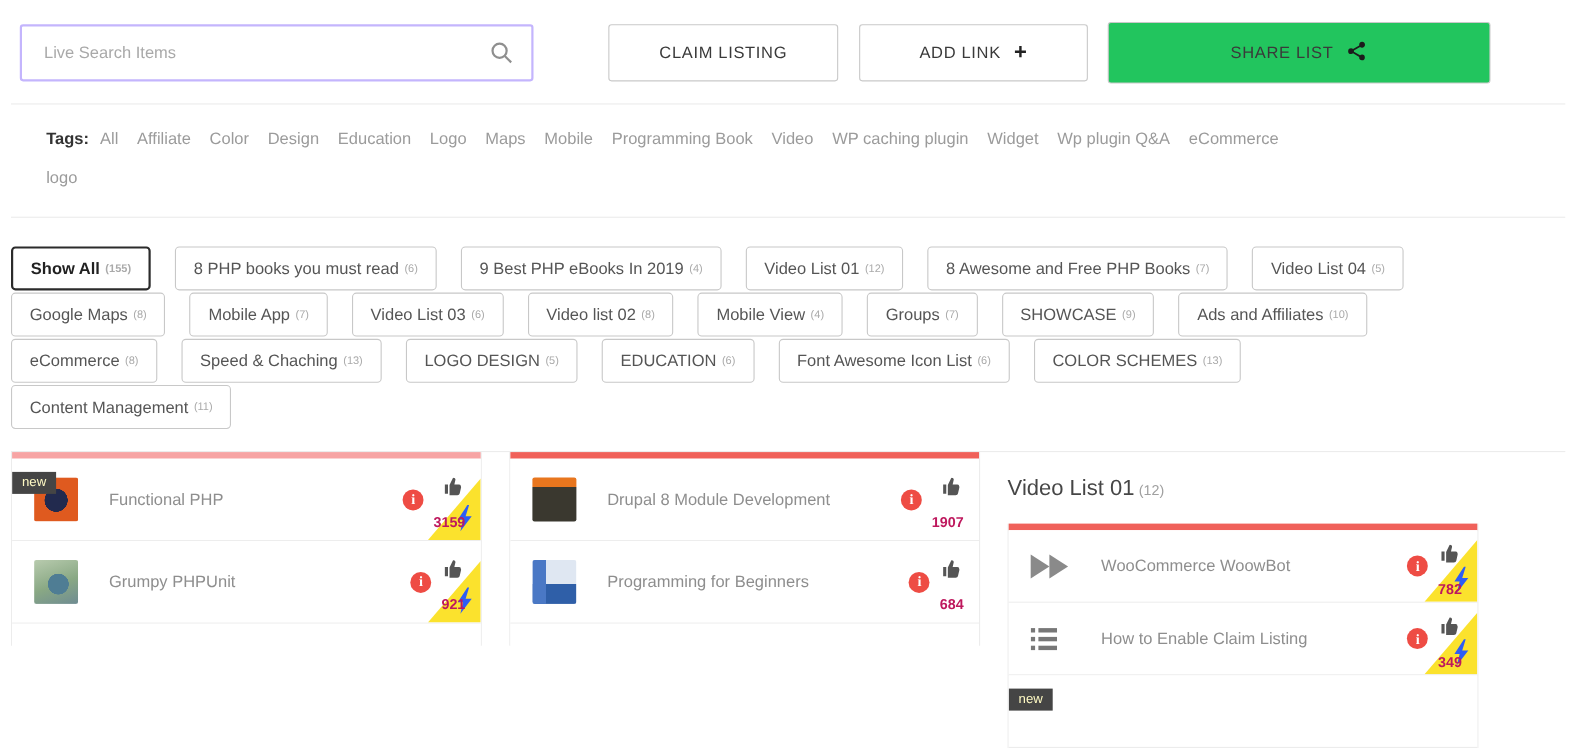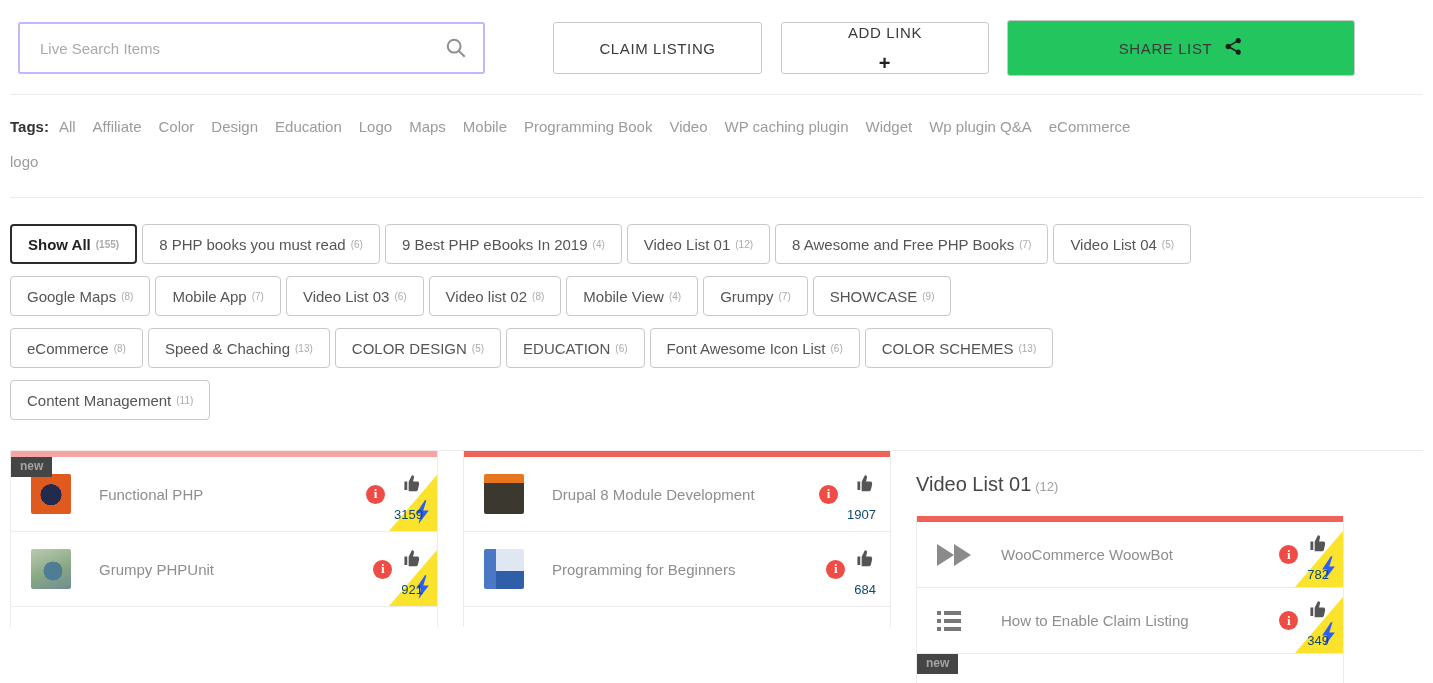--- a/index.html
+++ b/index.html
@@ -13,37 +13,37 @@
     padding:0 48px 0 20px; font-size:15px; color:#444; outline:none;
     font-family:"Liberation Sans",sans-serif; }
   .search-wrap input::placeholder { color:#a9a9a9; }
   .search-icon { position:absolute; right:18px; top:15px; width:22px; height:22px; }
   .search-icon svg { stroke:#8f8f8f; }
 
   .tb-btn { height:52px; display:flex; align-items:center; justify-content:center;
     border:1px solid #c9c9c9; border-radius:3px; background:#fff; cursor:pointer;
     font-size:15px; color:#3a3a3a; letter-spacing:.6px; gap:12px; }
   .btn-claim { width:209px; margin-left:68px; }
-  .btn-add   { width:208px; margin-left:19px;flex-direction:column; }
+  .btn-add   { width:208px; margin-left:19px; }
   .btn-share { width:348px; margin-left:18px; height:56px; background:#22c55e; }
   .plus-icon { font-size:20px; font-weight:bold; color:#222; line-height:1; }
   .share-icon svg { fill:#1c1c1c; }
 
   .divider { border:none; border-top:1px solid #ececec; margin:0 10px; }
 
   
   .tags { padding:14px 10px 10px 10px; font-size:15px; }
   .tags-line { line-height:35px; }
   .tags-label { font-weight:bold; color:#333; margin-right:10px; }
   .tag { color:#9b9b9b; text-decoration:none; margin-right:17px; cursor:pointer; }
-  .tags { margin-bottom:8px; }
+  .tags { margin-bottom:8px;margin-left:32px; }
 
   
   .filters { padding:26px 10px 18px 10px; }
-  .filter-row { display:flex; gap:5px; margin-bottom:12px; }
+  .filter-row { display:flex; gap:22px; margin-bottom:2px; }
   .filter-btn { height:40px; display:inline-flex; align-items:center; padding:0 16px;
     background:#fff; border:1px solid #c8c8c8; border-radius:4px; cursor:pointer;
     font-size:15px; color:#555; white-space:nowrap;
     font-family:"Liberation Sans",sans-serif; }
   .filter-btn .cnt { font-size:10px; color:#aaa; margin-left:5px; }
   .filter-btn.active { border:2px solid #2b2b2b; color:#222; font-weight:bold; }
 
   
   .lists { display:grid; grid-template-columns:428px 428px 428px; column-gap:25px;
     padding:0 10px; }
@@ -75,29 +75,29 @@
   .item-title { margin-left:28px; font-size:15px; color:#8e8e8e; }
   .compact .item-title { margin-left:24px; }
 
   .item-actions { margin-left:auto; display:flex; align-items:center; gap:9px; z-index:2; }
   .info-icon { width:19px; height:19px; border-radius:50%; background:#ee4c44; color:#fff;
     font-size:13px; font-weight:bold; display:flex; align-items:center; justify-content:center;
     font-family:"Liberation Serif",serif; cursor:pointer; }
   .like-block { display:flex; flex-direction:column; align-items:flex-end; cursor:pointer;
     transform:translateY(4px); }
   .like-block svg { fill:#555; margin-right:3px; }
-  .like-count { font-size:13px; color:#0c4a6e; margin-top:11px; }
+  .like-count { font-size:13px; color:#be185d; margin-top:11px;font-weight:bold; }
 
   .corner-tri { position:absolute; right:0; bottom:0; width:0; height:0;
     border-bottom:56px solid #fbe22d; border-left:48px solid transparent; z-index:1; }
   .bolt-icon { position:absolute; right:5px; bottom:2px; z-index:1; }
   .bolt-icon svg { fill:#2d5df5; }
 
-  .new-badge { position:absolute; top:0; left:0; background:#454545; color:#a3a3a3;
-    font-size:12px; font-weight:bold; padding:2px 9px 4px 9px; z-index:3; }
+  .new-badge { position:absolute; top:12px; left:0; background:#454545; color:#fef9c3;
+    font-size:12px; font-weight:normal; padding:2px 9px 4px 9px; z-index:3; }
 </style>
 </head>
 <body>
 
 <div class="topbar">
   <div class="search-wrap">
     <input type="text" placeholder="Live Search Items" style="">
     <span class="search-icon">
       <svg width="22" height="22" viewBox="0 0 24 24" fill="none" stroke-width="2.2">
         <circle cx="10" cy="10" r="7"></circle>
@@ -175,39 +175,43 @@
       </button>
       <button class="filter-btn">
         <span>Video list 02</span>
         <span class="cnt">(8)</span>
       </button>
       <button class="filter-btn">
         <span>Mobile View</span>
         <span class="cnt">(4)</span>
       </button>
       <button class="filter-btn">
-        <span>Grumpy</span>
+        <span>Groups</span>
         <span class="cnt">(7)</span>
       </button>
       <button class="filter-btn">
         <span>SHOWCASE</span>
         <span class="cnt">(9)</span>
       </button>
+      <button class="filter-btn">
+        <span>Ads and Affiliates</span>
+        <span class="cnt">(10)</span>
+      </button>
     </div>
     <div class="filter-row">
       <button class="filter-btn">
         <span>eCommerce</span>
         <span class="cnt">(8)</span>
       </button>
       <button class="filter-btn">
         <span>Speed &amp; Chaching</span>
         <span class="cnt">(13)</span>
       </button>
       <button class="filter-btn">
-        <span>COLOR DESIGN</span>
+        <span>LOGO DESIGN</span>
         <span class="cnt">(5)</span>
       </button>
       <button class="filter-btn">
         <span>EDUCATION</span>
         <span class="cnt">(6)</span>
       </button>
       <button class="filter-btn">
         <span>Font Awesome Icon List</span>
         <span class="cnt">(6)</span>
       </button>

